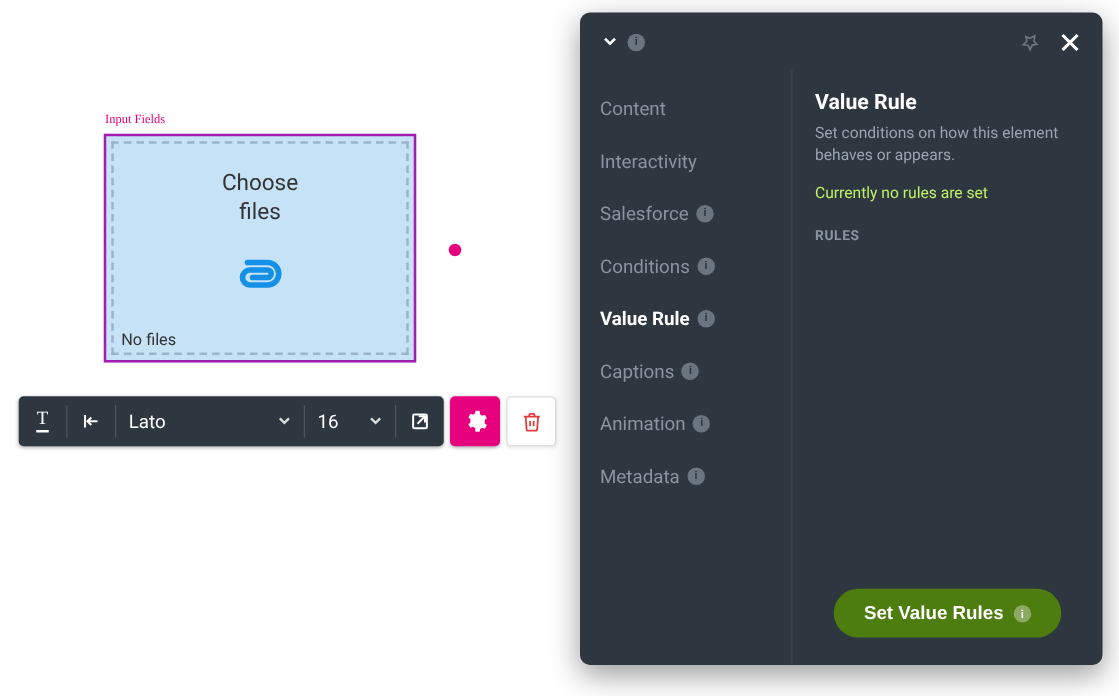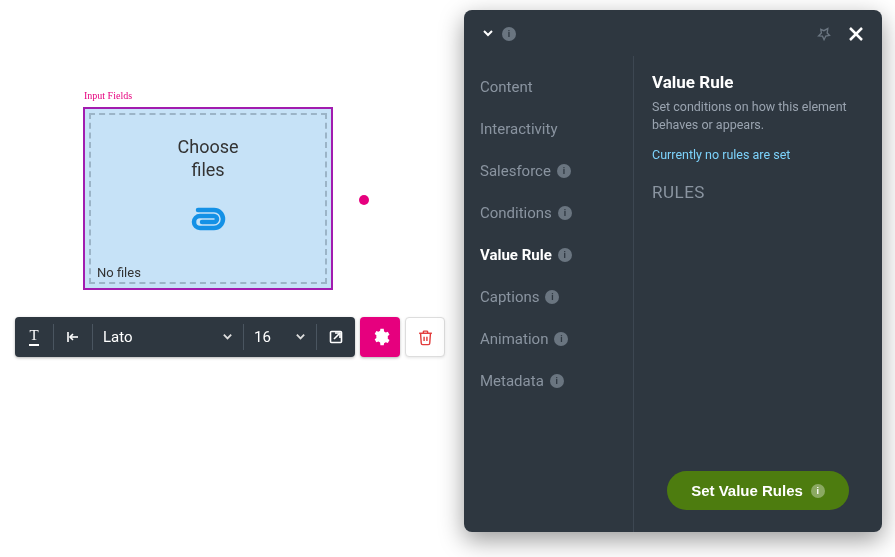--- a/index.html
+++ b/index.html
@@ -240,28 +240,28 @@
       font-weight: 700;
       margin-bottom: 6px;
     }
     .panel-content .desc {
       color: #9aa4b0;
       font-size: 12.5px;
       line-height: 1.4;
       margin-bottom: 14px;
     }
     .panel-content .current {
-      color: #7dd3fc;
+      color: #bef264;
       font-size: 12.5px;
       margin-bottom: 20px;
     }
     .panel-content .section-label {
       color: #8a94a0;
-      font-size: 17px;
-      font-weight: 400;
+      font-size: 11px;
+      font-weight: 700;
       letter-spacing: 0.5px;
     }
     .panel-footer {
       margin-top: auto;
       display: flex;
       justify-content: center;
       padding-bottom: 6px;
     }
     .set-btn {
       background: #4d7c0f;

